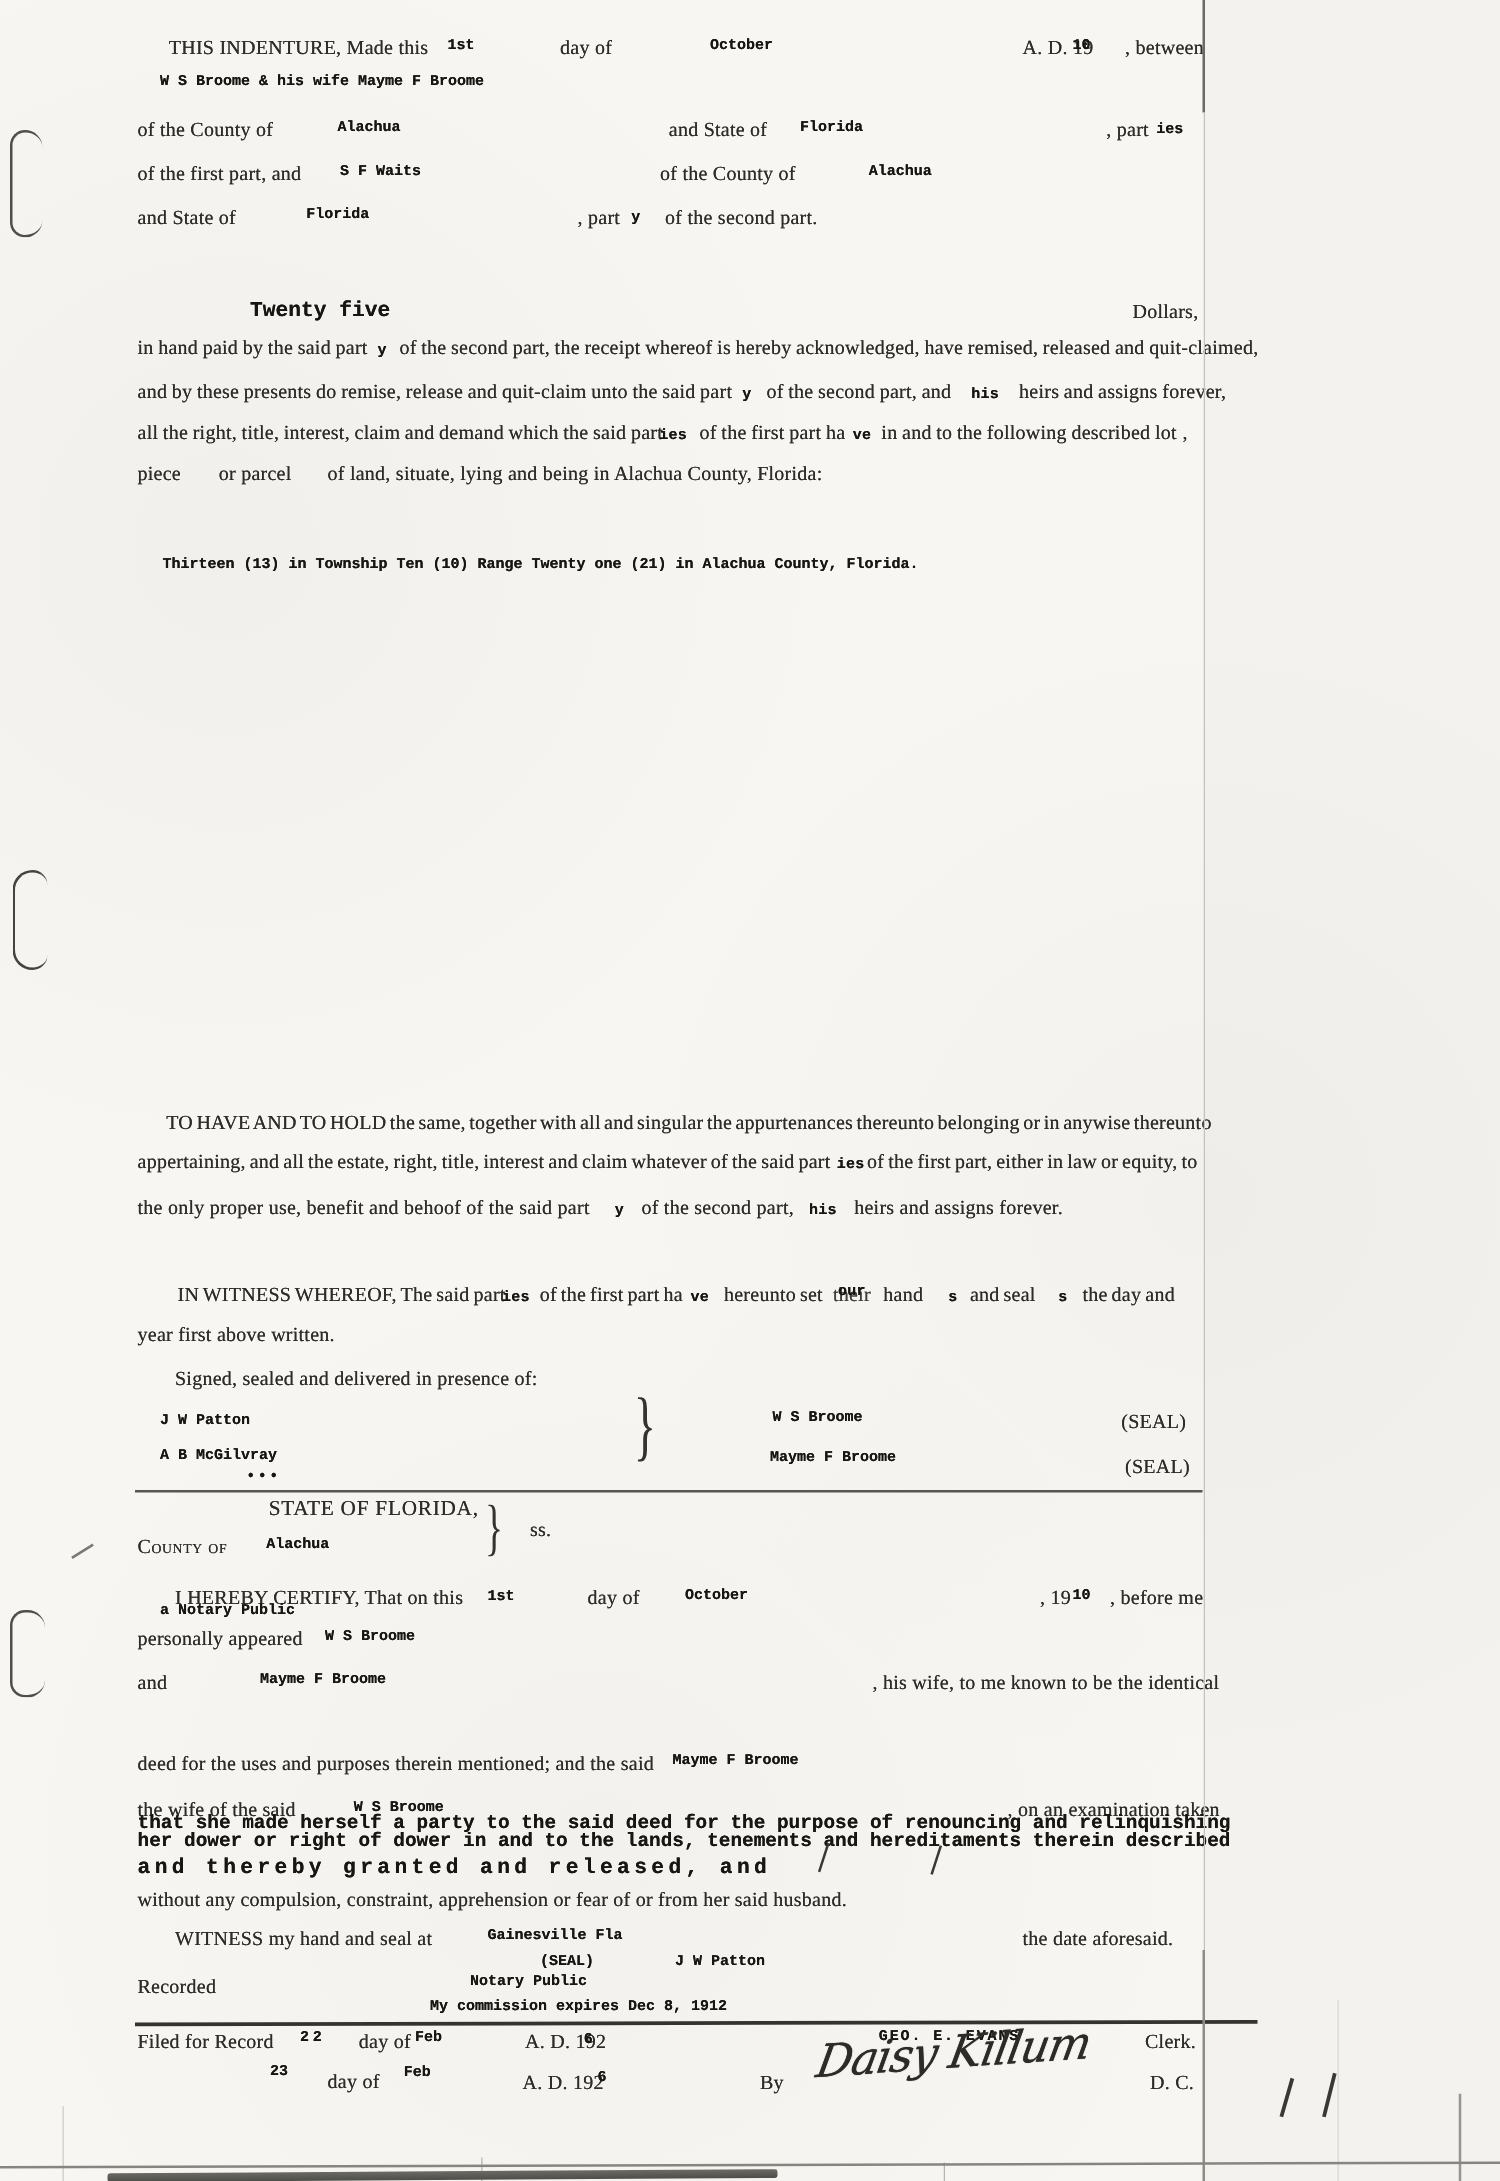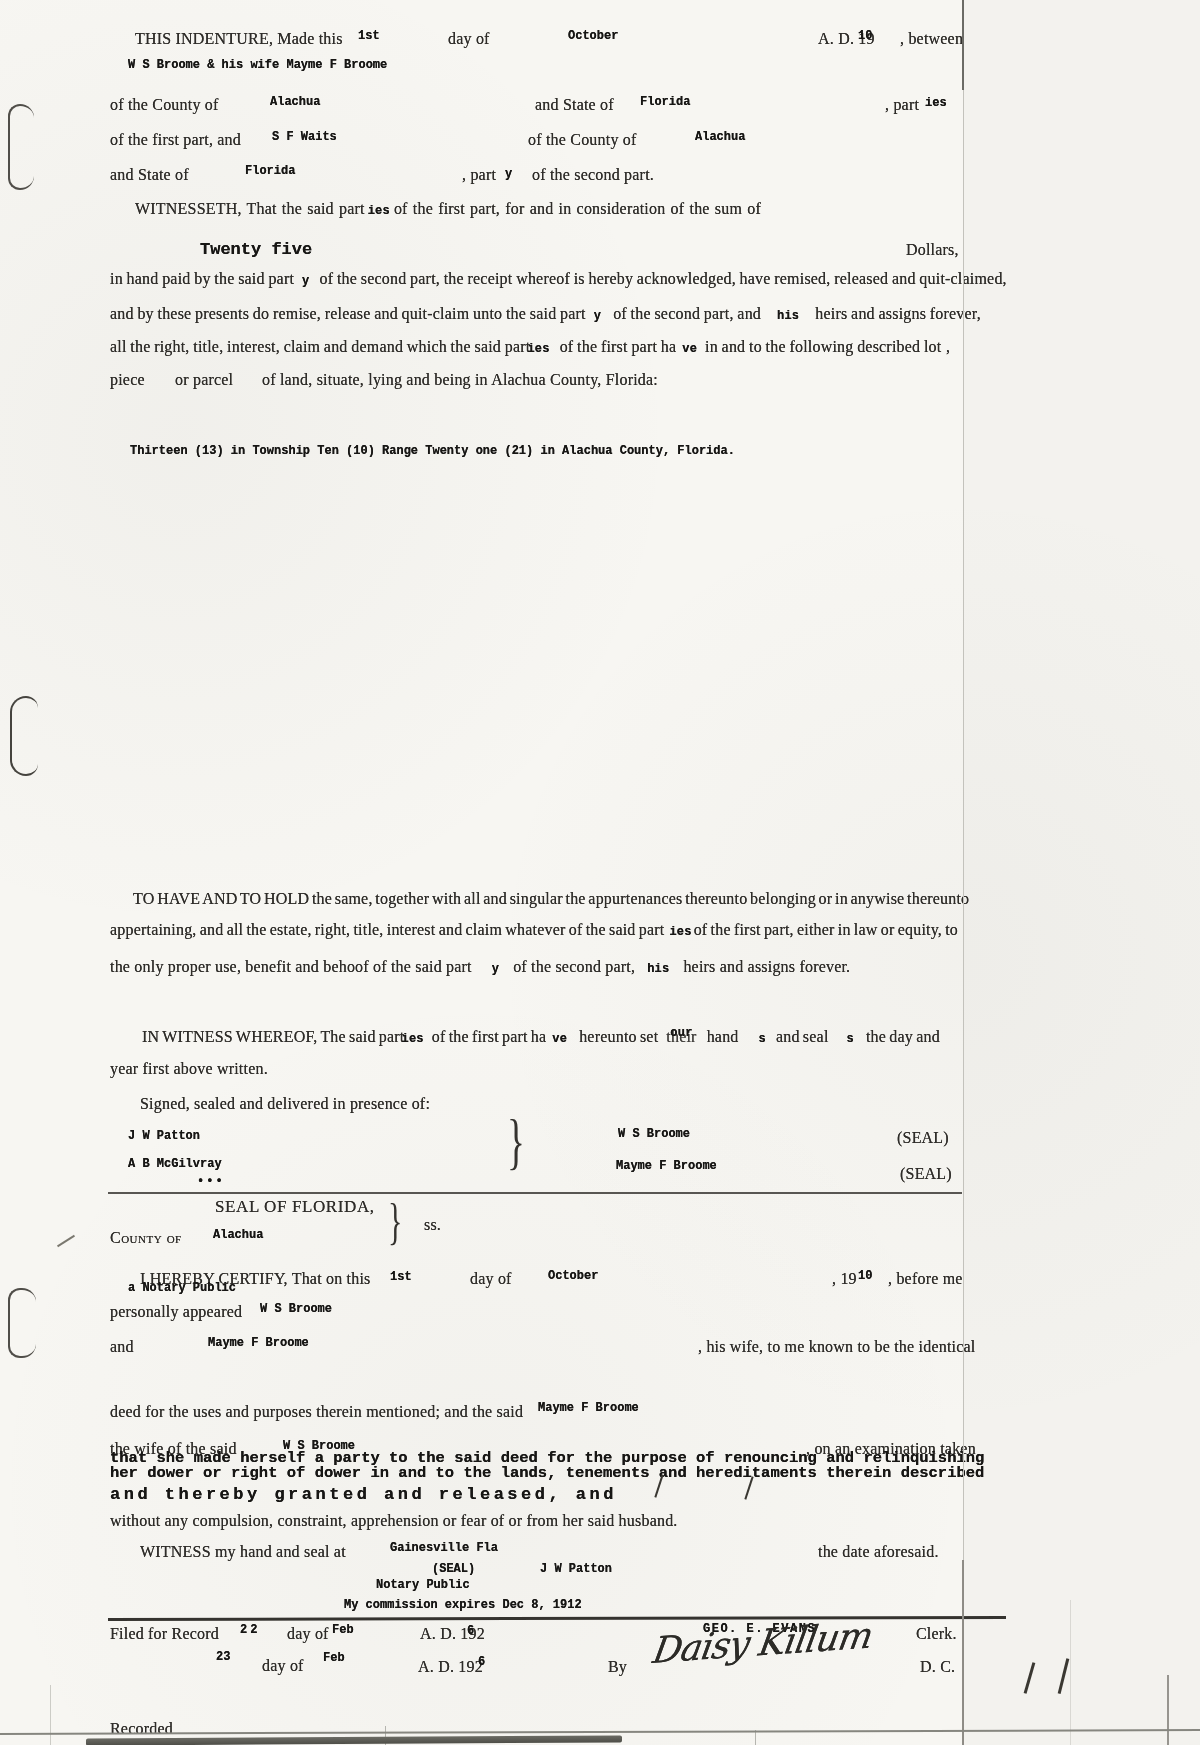--- a/index.html
+++ b/index.html
@@ -55,21 +55,20 @@
   <span class="a t t16" style="left:272px;top:130px">S F Waits</span>
   <span class="a p" style="left:528px;top:131px">of the County of</span>
   <span class="a t t16" style="left:695px;top:130px">Alachua</span>
 
   <span class="a p" style="left:110px;top:166px">and State of</span>
   <span class="a t t16" style="left:245px;top:164px">Florida</span>
   <span class="a p" style="left:462px;top:166px">, part</span>
   <span class="a t t16" style="left:505px;top:167px">y</span>
   <span class="a p" style="left:532px;top:166px">of the second part.</span>
 
-  <div class="a p" style="left:135px;top:200px;word-spacing:1px"><span>WITNESSETH, That the said part</span><span class="t t16" style="margin-left:3px;margin-right:4px">ies</span><span>of the first part, for and in consideration of the sum of</span></div>
 
   <span class="a t t17" style="left:200px;top:240px">Twenty five</span>
   <span class="a p" style="left:906px;top:241px">Dollars,</span>
 
   <div class="a p" style="left:110px;top:270px;word-spacing:-0.5px"><span>in hand paid by the said part</span><span class="t t16" style="margin-left:8px;margin-right:10px">y</span><span>of the second part, the receipt whereof is hereby acknowledged, have remised, released and quit-claimed,</span></div>
 
   <div class="a p" style="left:110px;top:305px;word-spacing:-0.5px"><span>and by these presents do remise, release and quit-claim unto the said part</span><span class="t t16" style="margin-left:8px;margin-right:12px">y</span><span>of the second part, and</span><span class="t t16" style="margin-left:16px;margin-right:16px">his</span><span>heirs and assigns forever,</span></div>
 
   <div class="a p" style="left:110px;top:338px;word-spacing:-0.5px"><span>all the right, title, interest, claim and demand which the said part</span><span class="t t16" style="margin-left:-3px;margin-right:10px">ies</span><span>of the first part ha</span><span class="t t16" style="margin-left:6px;margin-right:8px">ve</span><span>in and to the following described lot</span></div>
   <span class="a p" style="left:946px;top:338px">,</span>
@@ -92,21 +91,21 @@
   <span class="a t t16" style="left:618px;top:1127px">W S Broome</span>
   <span class="a p" style="left:897px;top:1129px">(SEAL)</span>
   <span class="a t t16" style="left:128px;top:1157px">A B McGilvray</span>
   <span class="a t t16" style="left:616px;top:1159px">Mayme F Broome</span>
   <span class="a p" style="left:900px;top:1165px">(SEAL)</span>
   <span class="a t t16" style="left:197px;top:1174px;letter-spacing:2px">•••</span>
   <span class="a brace" style="left:507px;top:1110px;font-size:62px">}</span>
 
   <div class="rule" style="left:108px;top:1192px;width:854px;height:2px;opacity:.85"></div>
 
-  <span class="a p caps" style="left:215px;top:1197px;font-size:17px">SEAL OF FLORIDA,</span>
+  <span class="a p caps" style="left:215px;top:1197px;font-size:17px">STATE OF FLORIDA,</span>
   <span class="a brace" style="left:388px;top:1196px;font-size:50px">}</span>
   <span class="a p" style="left:424px;top:1216px">ss.</span>
   <span class="a p smallcaps" style="left:110px;top:1229px">County of</span>
   <span class="a t t16" style="left:213px;top:1228px">Alachua</span>
 
   <span class="a p" style="left:140px;top:1270px">I HEREBY CERTIFY, That on this</span>
   <span class="a t t16" style="left:390px;top:1270px">1st</span>
   <span class="a p" style="left:470px;top:1270px">day of</span>
   <span class="a t t16" style="left:548px;top:1269px">October</span>
   <span class="a p" style="left:832px;top:1270px">, 19</span>
@@ -146,21 +145,21 @@
 
   <span class="a p" style="left:110px;top:1625px">Filed for Record</span>
   <span class="a t t16" style="left:240px;top:1623px;letter-spacing:3px">22</span>
   <span class="a p" style="left:287px;top:1625px">day of</span>
   <span class="a t t16" style="left:332px;top:1623px">Feb</span>
   <span class="a p" style="left:420px;top:1625px">A. D. 192</span>
   <span class="a t t16" style="left:467px;top:1624px">6</span>
   <span class="a t t16" style="left:703px;top:1622px;letter-spacing:1.5px">GEO. E. EVANS</span>
   <span class="a p" style="left:916px;top:1625px">Clerk.</span>
 
-  <span class="a p" style="left:110px;top:1720px">Recorded</span>
+  <span class="a p" style="left:110px;top:1581px">Recorded</span>
   <span class="a t t16" style="left:216px;top:1650px">23</span>
   <span class="a p" style="left:262px;top:1657px">day of</span>
   <span class="a t t16" style="left:323px;top:1651px">Feb</span>
   <span class="a p" style="left:418px;top:1658px">A. D. 192</span>
   <span class="a t t16" style="left:478px;top:1655px">6</span>
   <span class="a p" style="left:608px;top:1658px">By</span>
   <span class="a sig" style="left:650px;top:1630px">Daisy Killum</span>
   <span class="a p" style="left:920px;top:1658px">D. C.</span>
 
   <div class="vline" style="left:962px;top:0;width:2px;height:90px;background:#6c6c66"></div>

